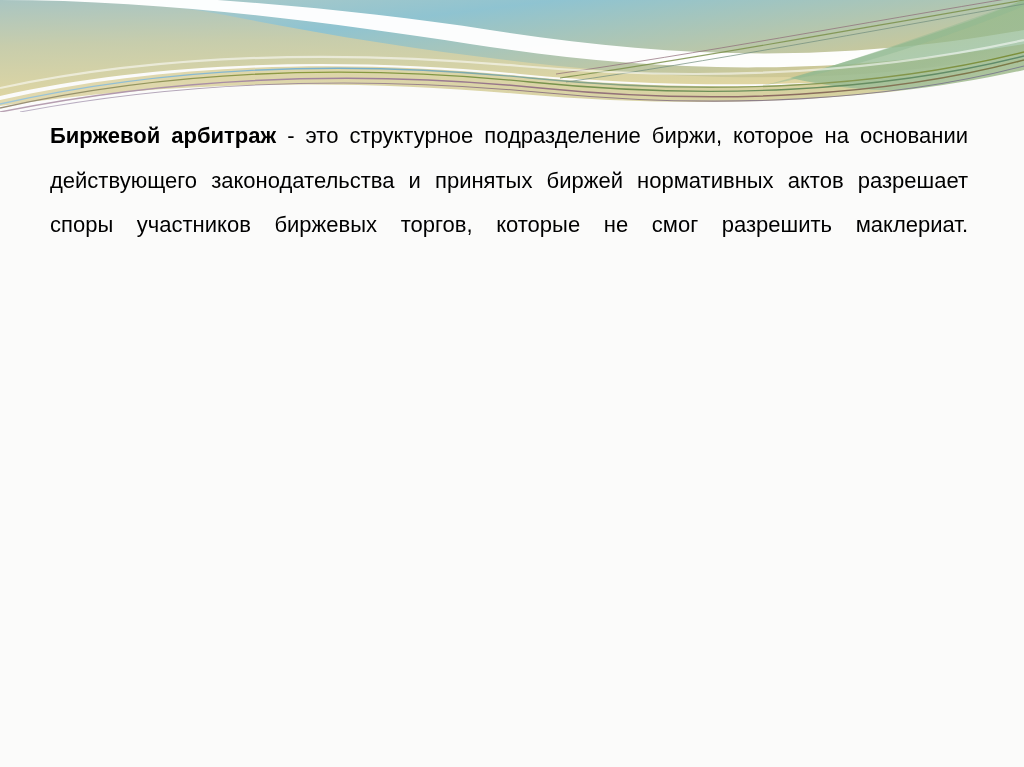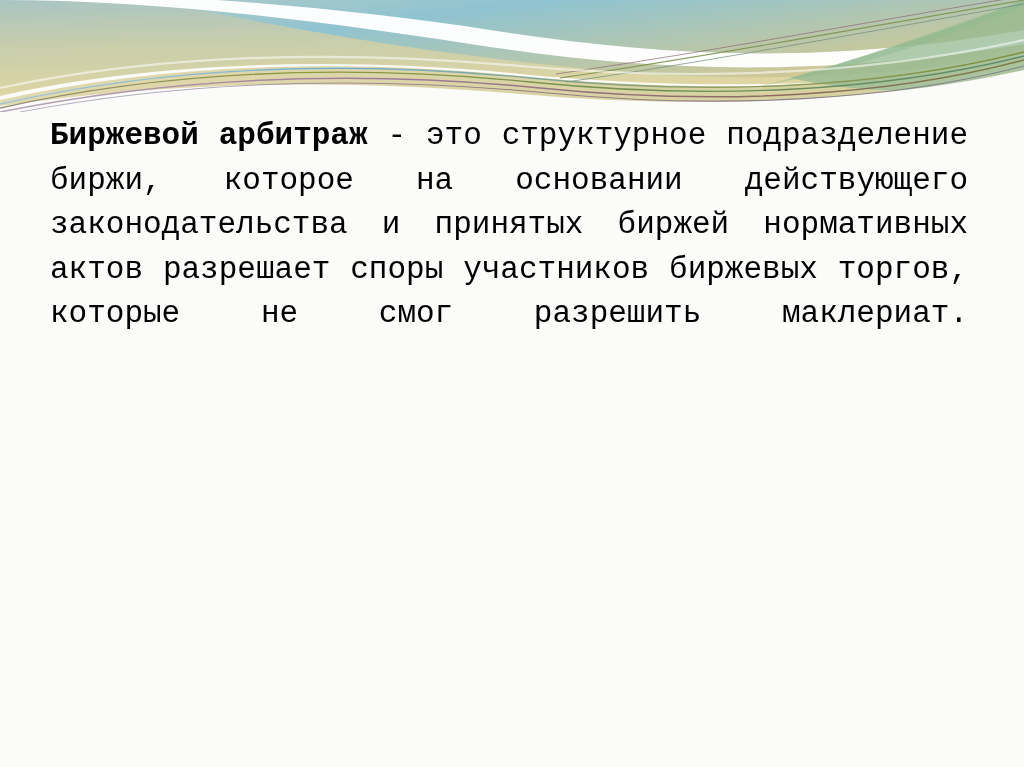--- a/index.html
+++ b/index.html
@@ -35,23 +35,23 @@
   }
   
   #body-text {
     position: absolute;
     left: 50px;
     top: 114px;
     width: 918px;
     text-align: justify;
     text-justify: inter-word;
     color: #000000;
-    font-size: 31px;
+    font-size: 22px;
     line-height: 44.5px;
-    font-family: Liberation Mono, monospace;
+    font-family: Liberation Sans, sans-serif;
     -webkit-hyphens: none;
     hyphens: none;
   }
   #body-text .lead {
     font-weight: bold;
   }
   
   #body-text .para::after {
     content: "";
     display: inline-block;

